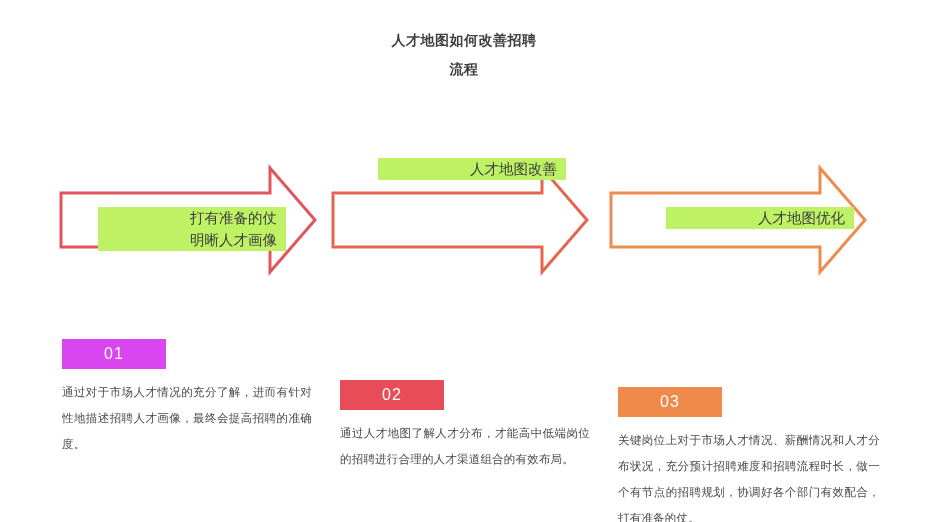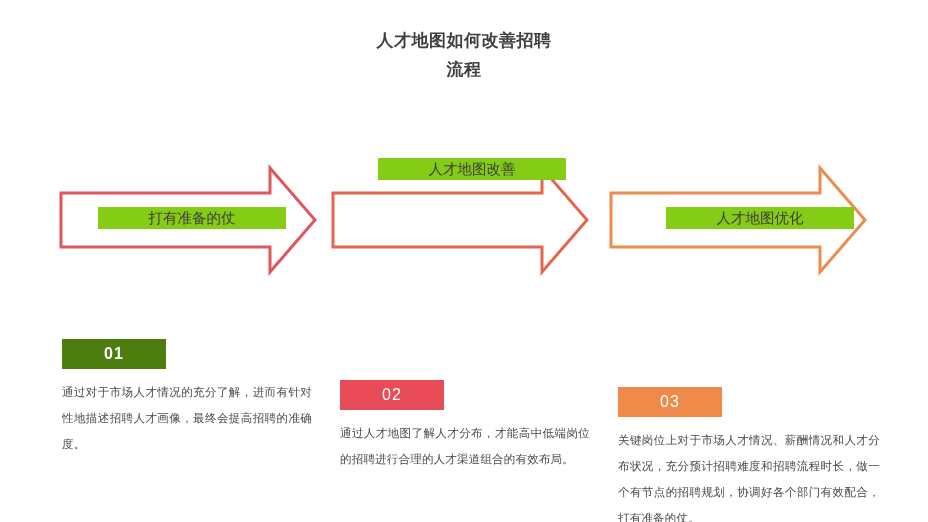--- a/index.html
+++ b/index.html
@@ -16,21 +16,21 @@
     -webkit-font-smoothing: antialiased;
   }
 
   
   .title {
     position: absolute;
     left: 0;
     top: 26px;
     width: 928px;
     text-align: center;
-    font-size: 17px;
+    font-size: 14px;
     font-weight: bold;
     color: #3f3f3f;
     line-height: 29px;
     letter-spacing: 0.5px;
   }
   .title .l2 { display: block; }
 
   
   .arrow-band {
     position: absolute;
@@ -46,26 +46,26 @@
     height: 150px;
   }
   .arrow-wrap svg {
     position: absolute;
     left: 0;
     top: 0;
     display: block;
   }
   .arrow-label {
     position: absolute;
-    text-align: center;
+    text-align: right;
     font-size: 14.5px;
     line-height: 22px;
     color: #3d3d3d;
     white-space: nowrap;
-    background: #84cc16;
+    background: #bef264;
     padding: 0 9px;
   }
   .arrow-label span { display: block; }
 
   #arrow-1 { left: 58px; }
   #arrow-2 { left: 330px; }
   #arrow-3 { left: 608px; }
 
   
   #label-1 { left: 40px; top: 57px; width: 170px; }
@@ -117,20 +117,21 @@
 </div>
 
 <div class="arrow-band">
 
   <div class="arrow-wrap" id="arrow-1">
     <svg width="310" height="150" viewBox="0 0 310 150">
       <polygon points="3,43 212,43 212,18 257,70 212,122 212,97 3,97" fill="none" stroke="#E0565C" stroke-width="3" stroke-linejoin="miter"></polygon>
     </svg>
     <div class="arrow-label" id="label-1">
       <span>打有准备的仗</span>
+      <span>明晰人才画像</span>
     </div>
   </div>
 
   <div class="arrow-wrap" id="arrow-2">
     <svg width="310" height="150" viewBox="0 0 310 150">
       <polygon points="3,43 212,43 212,18 257,70 212,122 212,97 3,97" fill="none" stroke="#E4664E" stroke-width="3" stroke-linejoin="miter"></polygon>
     </svg>
     <div class="arrow-label" id="label-2">
       <span>人才地图改善</span>
     </div>
@@ -143,21 +144,21 @@
     <div class="arrow-label" id="label-3">
       <span>人才地图优化</span>
     </div>
   </div>
 
 </div>
 
 <div class="cards">
 
   <div class="card" id="card-1">
-    <div class="badge" style="background: #4d7c0f; font-weight: bold;">
+    <div class="badge" style="background: #d946ef;">
       <span>01</span>
     </div>
     <div class="card-body">通过对于市场人才情况的充分了解，进而有针对性地描述招聘人才画像，最终会提高招聘的准确度。</div>
   </div>
 
   <div class="card" id="card-2">
     <div class="badge" style="background: rgb(232, 76, 89); margin-top: 41px;">
       <span>02</span>
     </div>
     <div class="card-body">通过人才地图了解人才分布，才能高中低端岗位的招聘进行合理的人才渠道组合的有效布局。</div>

